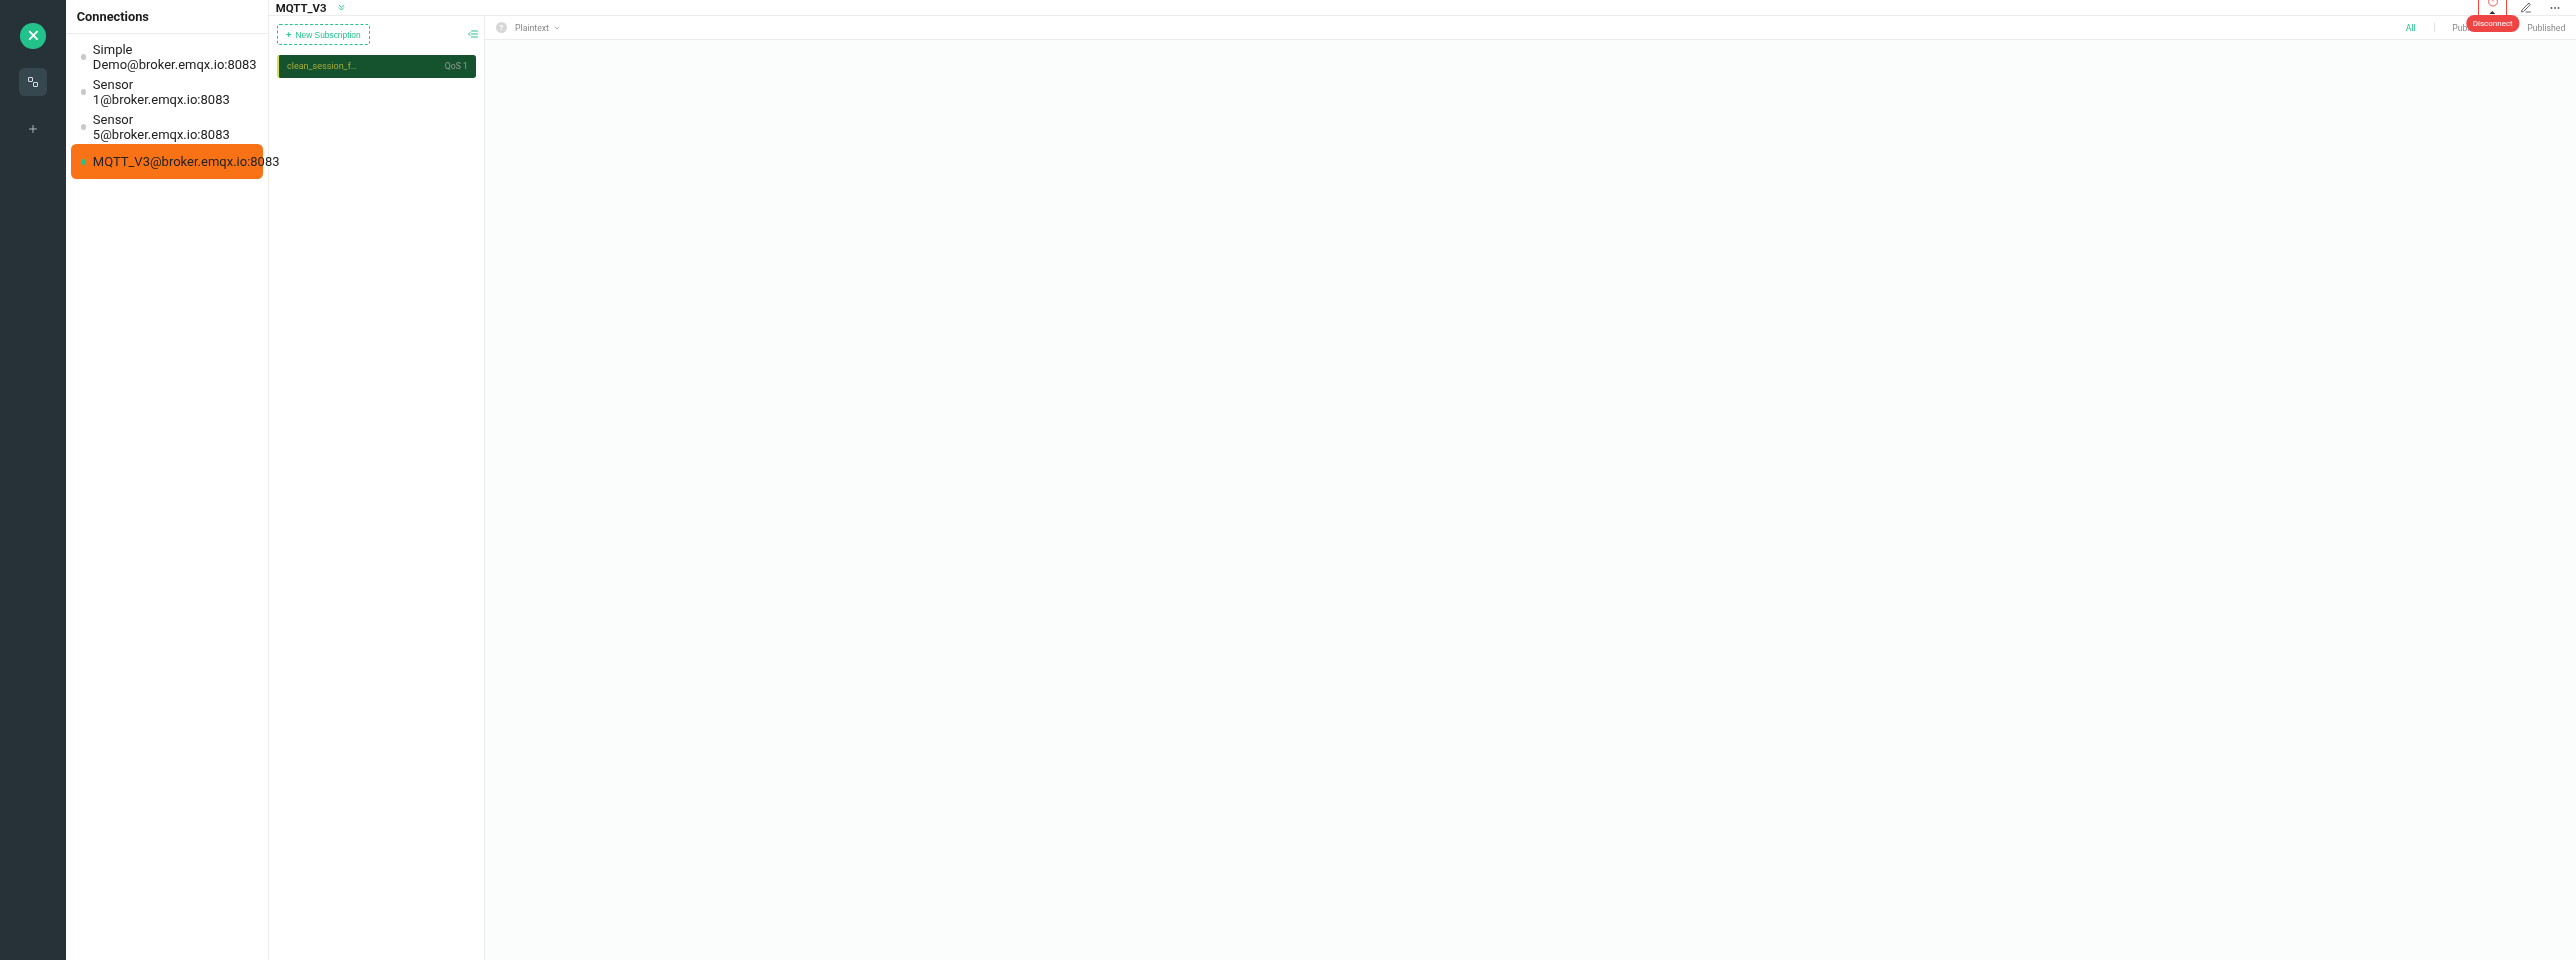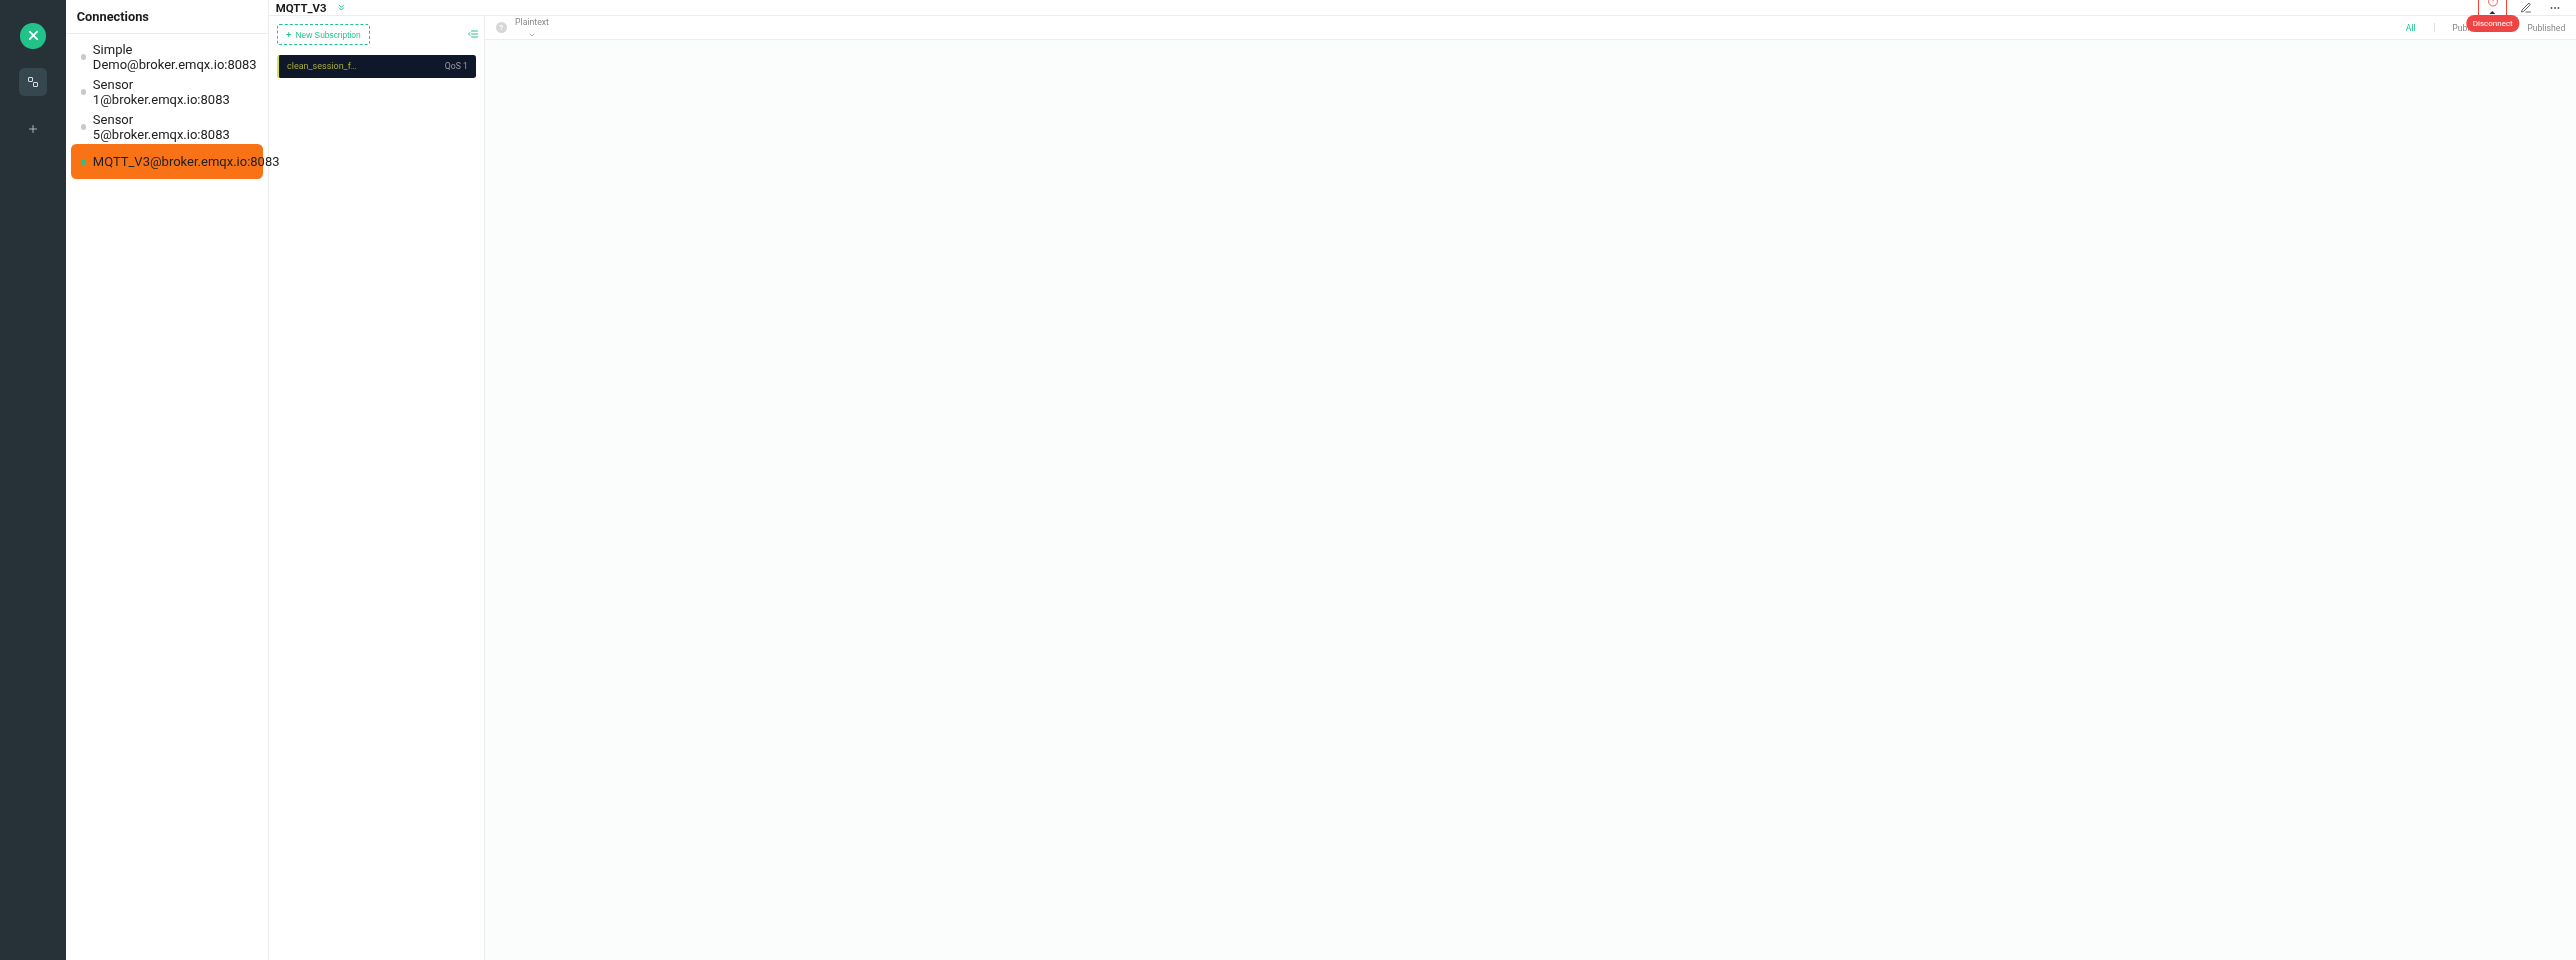--- a/index.html
+++ b/index.html
@@ -122,42 +122,42 @@
     display: inline-flex; align-items: center; gap: 4px;
     cursor: pointer;
   }
   .new-sub-btn .plus { font-weight: 700; font-size: 9.4px; line-height: 1; }
   .collapse-icon {
     position: absolute;
     right: 5.4px; top: 12px;
     color: #23c48a; display:flex; cursor:pointer;
   }
   .sub-card {
-    background: #0f172a;
+    background: #14532d;
     border-left: 2.7px solid #d7e43b;
     border-radius: 2.7px;
     padding: 6.7px 8px;
     display: flex; align-items: center; justify-content: space-between;
     font-size: 9px;
   }
   .sub-topic { color: #a7ad3a; white-space: nowrap; overflow: hidden; text-overflow: ellipsis; max-width: 121px; }
   .sub-qos { color: #9b9b9b; font-size: 8.7px; flex-shrink: 0; margin-left: 2px; }
 
   .messages-col { flex: 1; display: flex; flex-direction: column; min-width: 0; }
   .msg-toolbar {
     height: 24px; border-bottom: 0.7px solid #ececec;
     display: flex; align-items: center; padding: 0 10.7px; gap: 8px;
     font-size: 8.7px; color: #888;
   }
   .help-icon {
     width: 11.4px; height: 11.4px; border-radius: 50%;
     background: #d7d7d7; color: #fff; font-size: 7.4px; font-weight: 700;
     display: flex; align-items: center; justify-content: center;
   }
-  .format-select { display: flex; align-items: center; gap: 4px; color: #888; cursor: pointer; flex-direction: column; }
+  .format-select { display: flex; align-items: center; gap: 4px; color: #888; cursor: pointer; }
   .format-select .chev { display:flex; }
   .filter-tabs { margin-left: auto; display: flex; align-items: center; gap: 18px; }
   .filter-tab { cursor: pointer; }
   .filter-tab.active { color: #23c48a; }
   .vline { width:0.7px; height:9.4px; background:#e0e0e0; }
   .msg-area { flex: 1; background: #fbfcfc; }
 </style>
 </head>
 <body>
 

